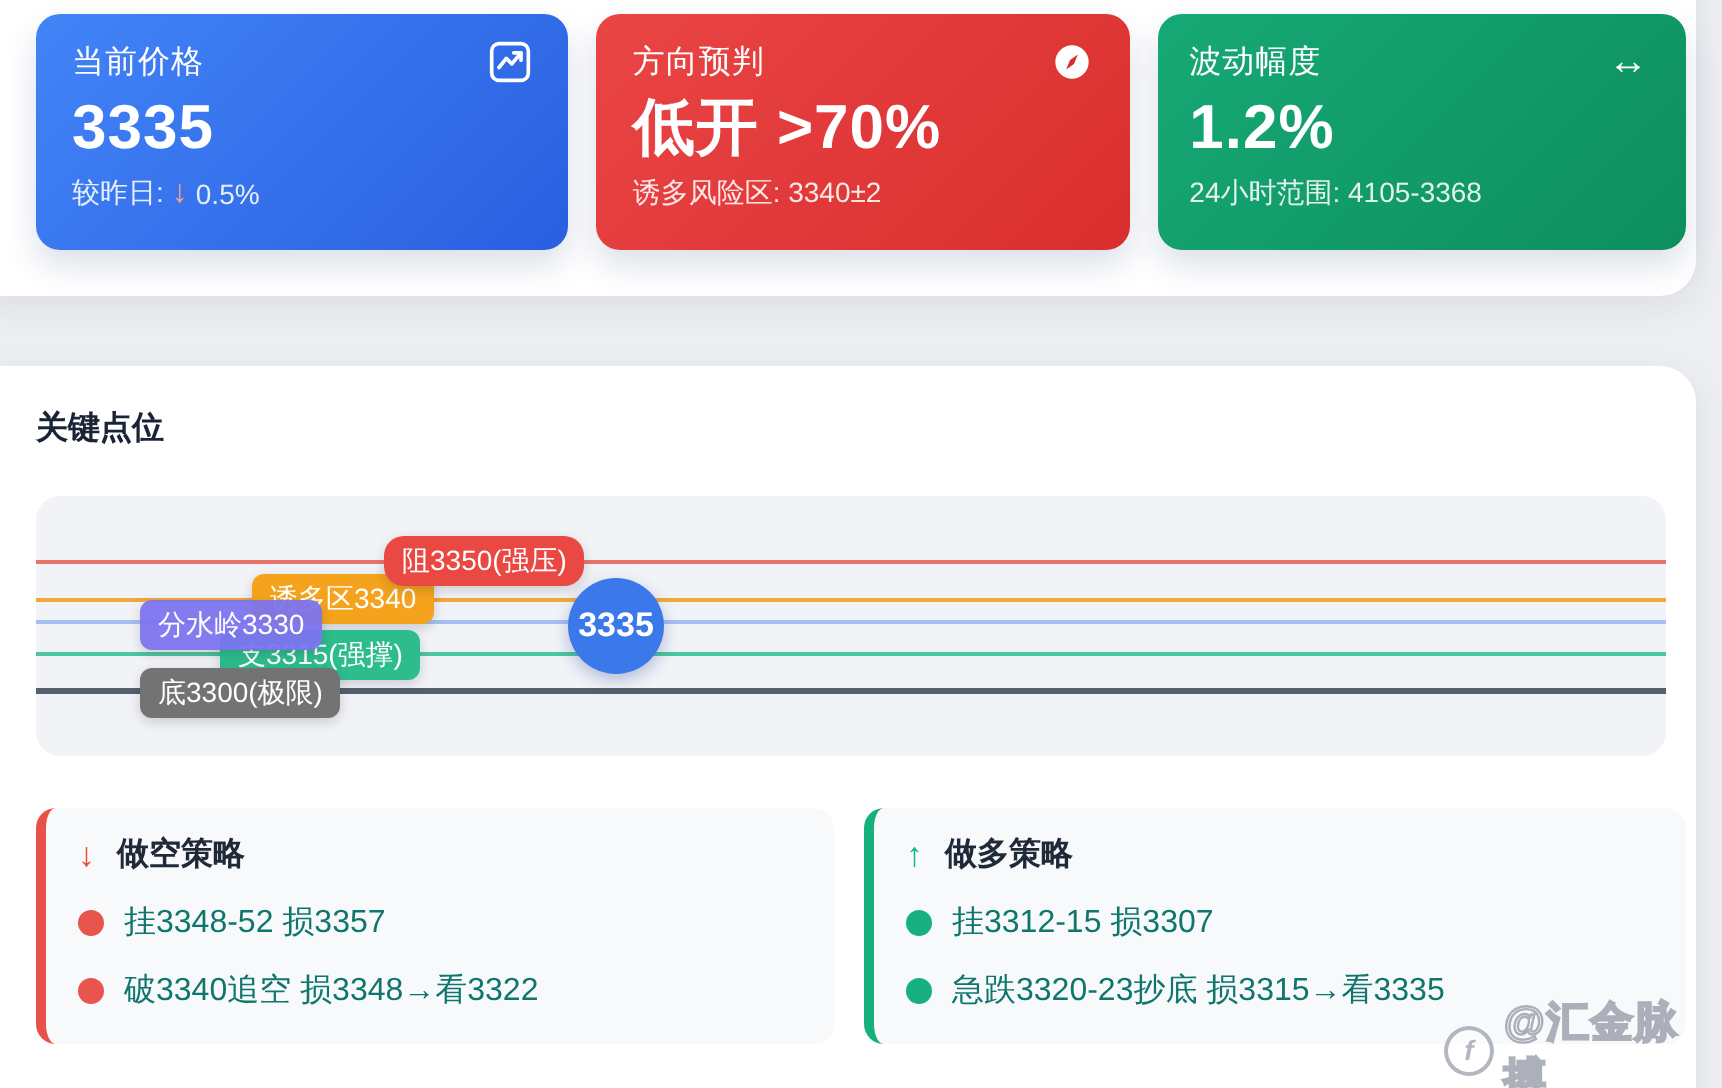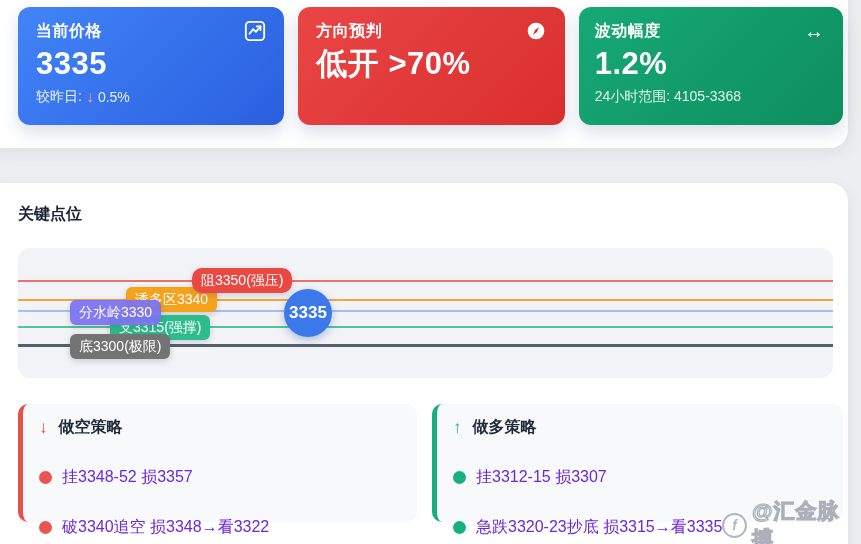--- a/index.html
+++ b/index.html
@@ -11,21 +11,21 @@
   #panel-main{left:-20px;top:183px;width:868px;height:400px;}
 
   
   .cards-row{position:absolute;left:18px;top:7px;width:825px;display:flex;gap:14px;z-index:2;}
   .scard{flex:1;height:118px;border-radius:12px;padding:13px 18px;box-sizing:border-box;
          color:#fff;position:relative;box-shadow:0 8px 16px rgba(40,60,120,.16);}
   .scard.blue {background:linear-gradient(135deg,#4284f7 0%,#2a5fe0 100%);}
   .scard.red  {background:linear-gradient(135deg,#ea4545 0%,#d92e2e 100%);}
   .scard.green{background:linear-gradient(135deg,#16a975 0%,#0e8e5f 100%);padding-left:16px;}
   .scard .title-row{display:flex;justify-content:space-between;align-items:center;}
-  .scard .title{font-size:16px;font-weight:bold;letter-spacing:.5px;}
+  .scard .title{font-size:16px;font-weight:normal;letter-spacing:.5px;}
   .scard .icon{width:22px;height:22px;display:flex;align-items:center;justify-content:center;}
   .scard .value{font-size:31px;font-weight:bold;margin-top:5px;letter-spacing:.5px;line-height:1.1;}
   .scard .sub{font-size:14px;margin-top:7px;color:rgba(255,255,255,.88);display:flex;align-items:center;gap:4px;}
   .down-glyph{color:#ff9e8f;font-weight:bold;font-size:16px;}
   .dbl-arrow{font-size:20px;font-weight:bold;color:#fff;}
 
   
   .section-heading{position:absolute;left:18px;top:204px;font-size:16px;font-weight:bold;
                    color:#1b2437;z-index:2;}
   .chart{position:absolute;left:18px;top:248px;width:815px;height:130px;background:#f1f3f6;
@@ -48,21 +48,21 @@
          align-items:center;justify-content:center;z-index:6;box-shadow:0 3px 8px rgba(30,60,150,.30);}
 
   
   .strat{position:absolute;top:404px;height:118px;background:#f8f9fb;border-radius:10px;
          box-sizing:border-box;padding:13px 16px;z-index:2;}
   .strat.short{left:18px;width:399px;border-left:5px solid #e8504a;}
   .strat.long {left:432px;width:411px;border-left:5px solid #16b07c;}
   .strat .head{display:flex;align-items:center;gap:11px;font-size:16px;font-weight:bold;color:#1f2937;}
   .strat .head .arr{font-size:17px;font-weight:bold;}
   .strat.short .arr{color:#e74c3c;} .strat.long .arr{color:#10b981;}
-  .strat .row{display:flex;align-items:center;gap:10px;margin-top:29px;font-size:16px;color:#6d28d9;}
+  .strat .row{display:flex;align-items:center;gap:10px;margin-top:13px;font-size:16px;color:#0f766e;}
   .dot{width:13px;height:13px;border-radius:50%;flex:0 0 13px;}
   .dot.r{background:#e8544e;} .dot.g{background:#17b180;}
 
   
   .watermark{position:absolute;left:722px;top:497px;display:flex;align-items:center;gap:5px;
              z-index:10;opacity:.9;}
   .wm-logo{width:21px;height:21px;border-radius:50%;border:2px solid #aab0ba;color:#aab0ba;
            font-size:14px;font-style:italic;font-weight:bold;display:flex;align-items:center;
            justify-content:center;background:rgba(255,255,255,.6);}
   .wm-text{font-size:21px;font-weight:bold;color:rgba(255,255,255,.55);
@@ -101,20 +101,21 @@
       <div class="title-row">
         <span class="title">方向预判</span>
         <span class="icon">
           <svg width="20" height="20" viewBox="0 0 24 24">
             <circle cx="12" cy="12" r="10" fill="#ffffff"></circle>
             <path d="M15.5 7.5 L10.8 10.8 L8.5 16.5 L13.2 13.2 Z" fill="#d92e2e"></path>
           </svg>
         </span>
       </div>
       <div class="value">低开 &gt;70%</div>
+      <div class="sub">诱多风险区: 3340±2</div>
     </div>
 
     <div class="scard green">
       <div class="title-row">
         <span class="title">波动幅度</span>
         <span class="icon dbl-arrow">↔</span>
       </div>
       <div class="value">1.2%</div>
       <div class="sub">24小时范围: 4105-3368</div>
     </div>

